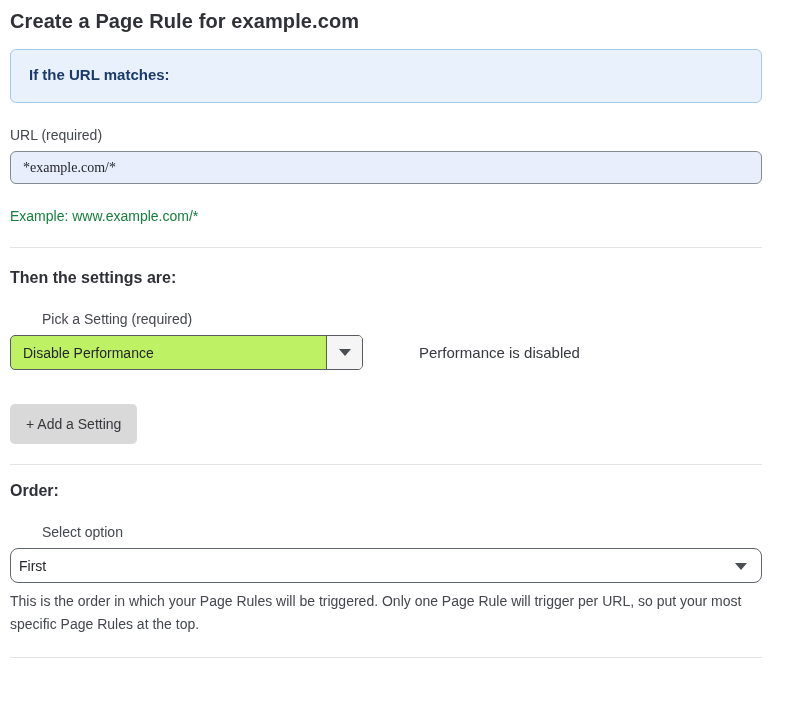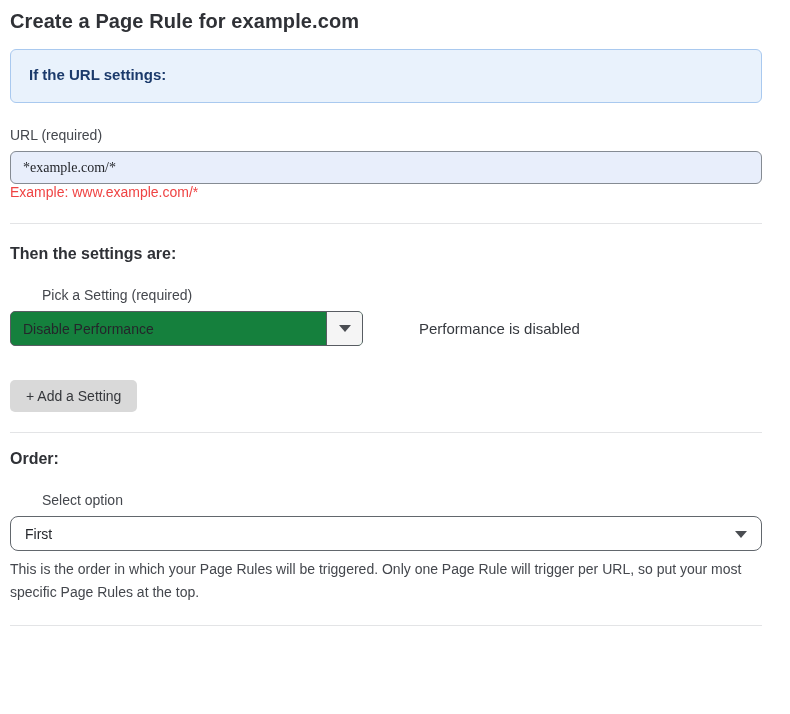--- a/index.html
+++ b/index.html
@@ -57,22 +57,22 @@
     border-radius: 6px;
     padding: 0 12px;
     font-size: 14px;
     color: #24262b;
     font-family: Liberation Serif, serif;
     outline: none;
   }
 
   .helper-text {
     font-size: 14px;
-    color: #ef4444;
-    margin-top: 0;
+    color: #15803d;
+    margin-top: 24px;
   }
 
   .divider {
     border: none;
     border-top: 1px solid #e3e4e6;
     margin: 0;
   }
   .divider-1 { margin-top: 23px; margin-bottom: 21px; }
   .divider-2 { margin-top: 20px; margin-bottom: 17px; }
   .divider-3 { margin-top: 21px; margin-bottom: 16px; }
@@ -90,21 +90,21 @@
     gap: 16px;
   }
 
   .custom-select {
     display: flex;
     align-items: stretch;
     width: 353px;
     height: 35px;
     border: 1px solid #585c62;
     border-radius: 5px;
-    background: #15803d;
+    background: #bef264;
     cursor: pointer;
     overflow: hidden;
   }
   .custom-select .select-value {
     flex: 1;
     display: flex;
     align-items: center;
     padding: 0 12px;
     font-size: 14px;
     color: #24262b;
@@ -127,37 +127,37 @@
   .status-text { font-size: 15px; color: #36393f; margin-left: 40px; }
 
   .btn {
     display: inline-block;
     border: none;
     border-radius: 5px;
     font-size: 14px;
     font-family: "Liberation Sans", "DejaVu Sans", sans-serif;
     cursor: pointer;
     padding: 0 16px;
-    height: 32px;
+    height: 40px;
     line-height: 32px;
   }
   .btn-gray { background: #d9d9d9; color: #35373b; }
 
   .add-setting-wrap { margin-top: 34px; }
 
   .wide-select {
     position: relative;
     width: 752px;
     height: 35px;
     border: 1px solid #62676d;
     border-radius: 8px;
     background: #ffffff;
     display: flex;
     align-items: center;
-    padding: 0 14px;
+    padding: 0 8px;
     font-size: 14px;
     color: #24262b;
     cursor: pointer;
   }
   .wide-select .tri-down {
     position: absolute;
     right: 14px;
     top: 14px;
     border-left-width: 6px;
     border-right-width: 6px;
@@ -176,21 +176,21 @@
 </style>
 </head>
 <body>
 
 <div class="page">
   <div class="content">
 
     <h1 class="page-title">Create a Page Rule for example.com</h1>
 
     <div class="info-box">
-      <div class="info-heading">If the URL settings:</div>
+      <div class="info-heading">If the URL matches:</div>
     </div>
 
     <div class="field-label">URL (required)</div>
     <input class="url-input" type="text" value="*example.com/*" style="">
     <div class="helper-text">Example: www.example.com/*</div>
 
     <hr class="divider divider-1">
 
     <div class="section-heading">Then the settings are:</div>
 

